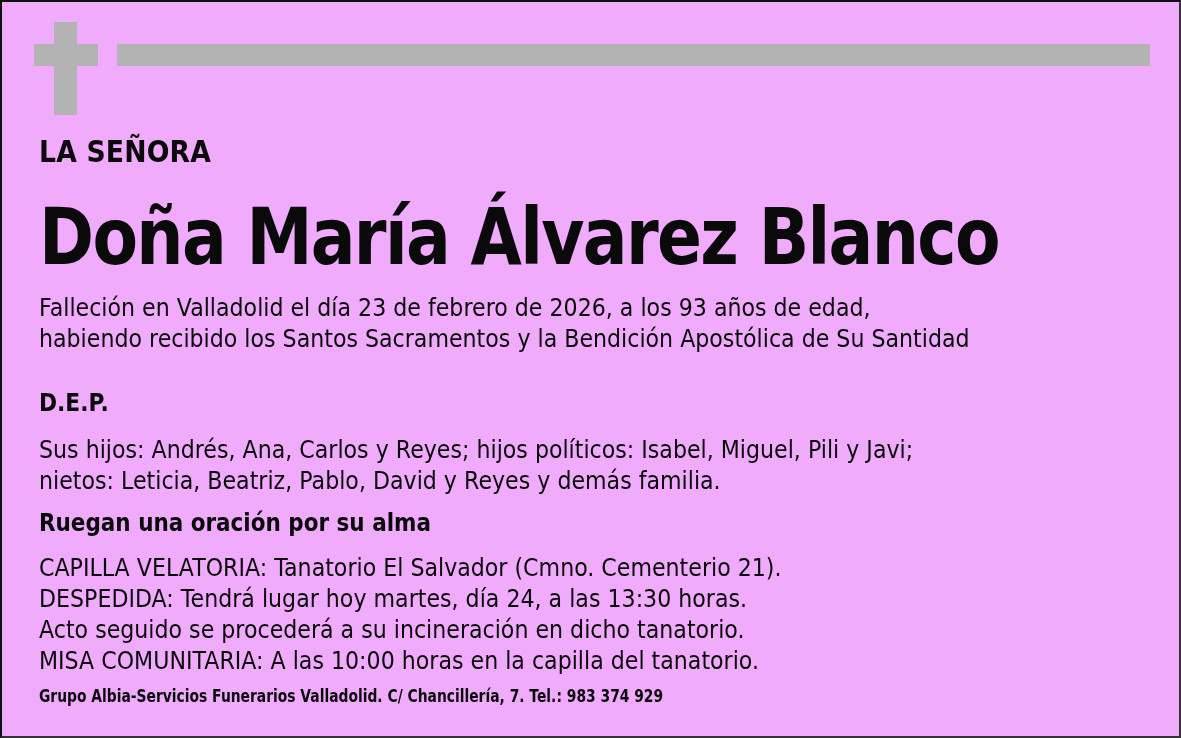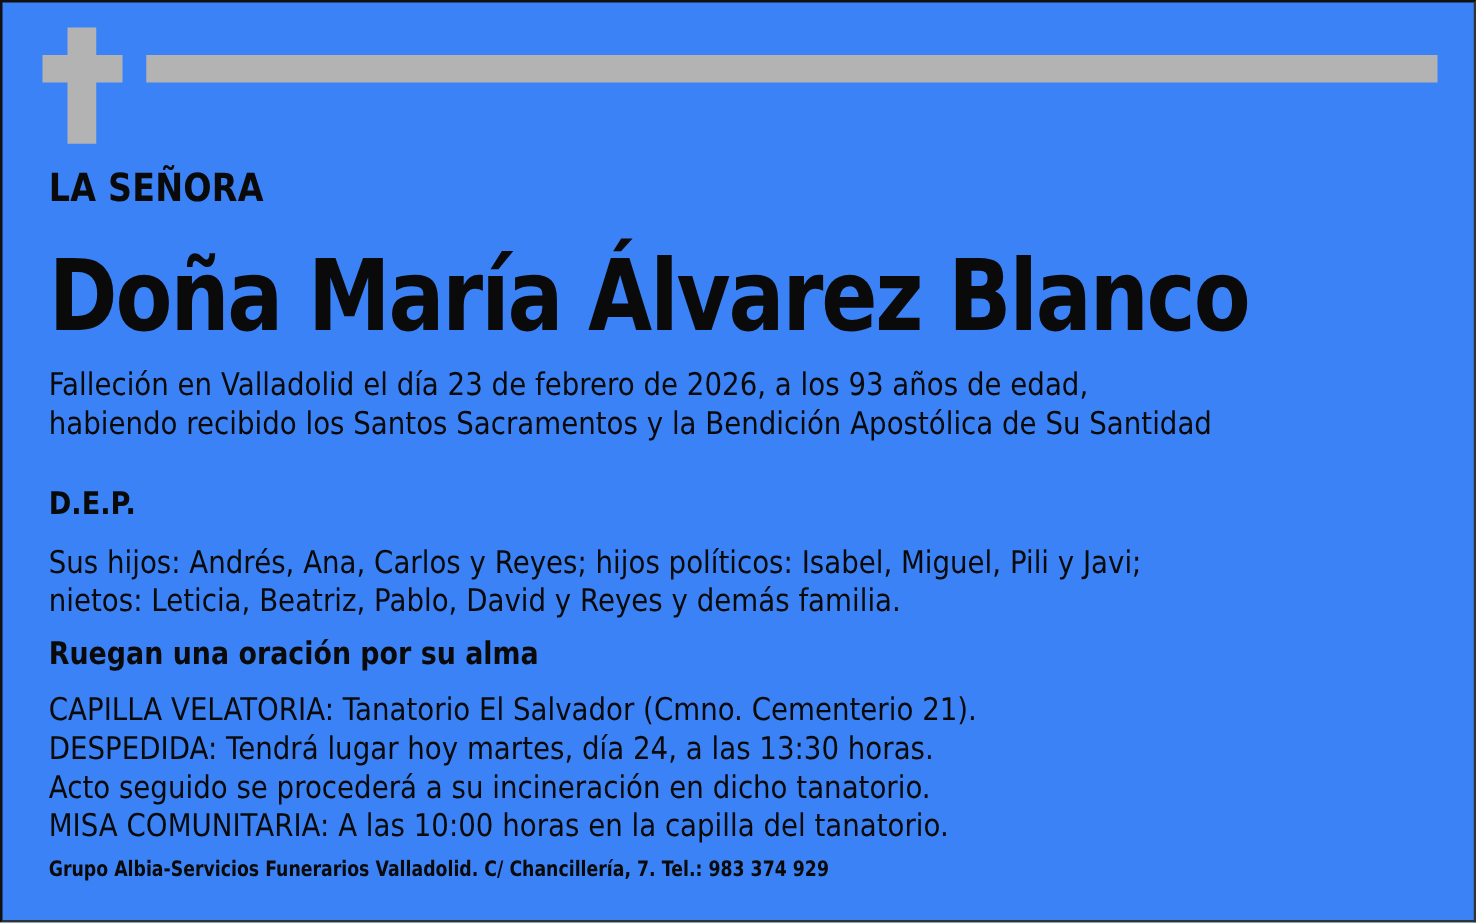--- a/index.html
+++ b/index.html
@@ -2,21 +2,21 @@
 <html><head>
 <meta charset="utf-8">
 <style>
   html, body { margin: 0; padding: 0; background: #ffffff; }
   body { width: 1181px; height: 738px; position: relative; overflow: hidden; }
   .frame {
     position: absolute; left: 0; top: 0; width: 1181px; height: 738px;
     box-sizing: border-box;
     border-top: 2px solid #111; border-left: 2px solid #111;
     border-right: 2px solid #333; border-bottom: 2px solid #333;
-    background: #3b82f6;
+    background: #f0abfc;
   }
   .cross-v { position: absolute; left: 52px; top: 20px; width: 23px; height: 93px; background: #b3b3b3; }
   .cross-h { position: absolute; left: 32px; top: 42px; width: 64px; height: 22px; background: #b3b3b3; }
   .rule { position: absolute; left: 115px; top: 42px; width: 1033px; height: 22px; background: #b3b3b3; }
 
   .line {
     position: absolute; left: 37px; white-space: nowrap; color: #0a0a0a;
     font-family: "DejaVu Sans", sans-serif;
     transform-origin: left top;
   }

